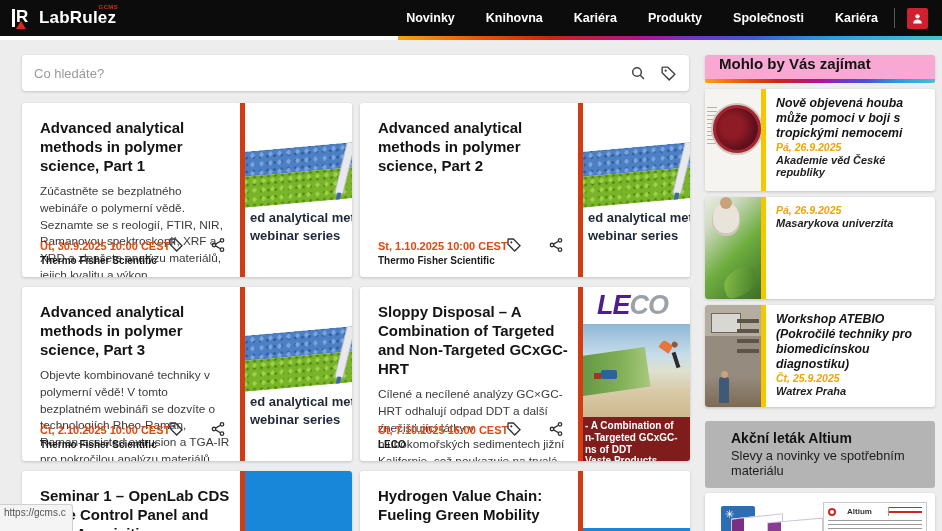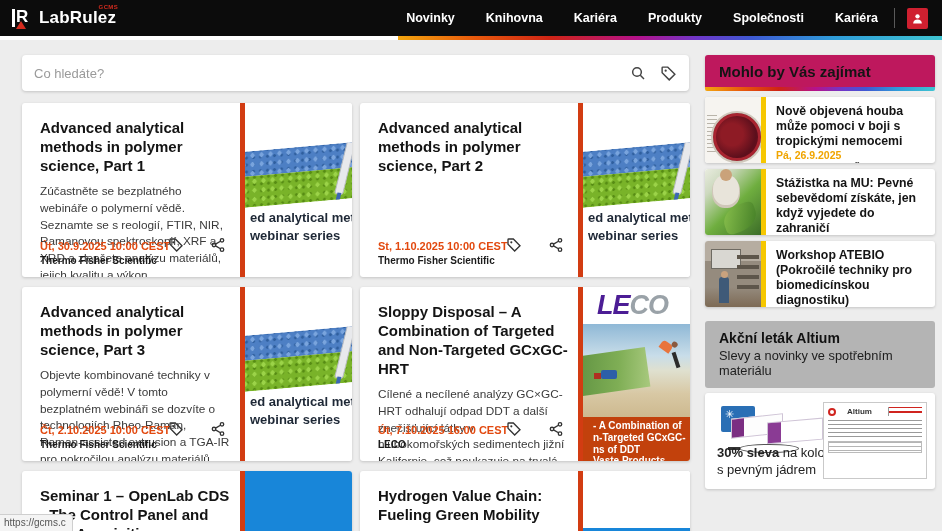--- a/index.html
+++ b/index.html
@@ -68,35 +68,35 @@
   .leco-logo { font-size:27px; font-weight:800; font-style:italic; letter-spacing:-1px; white-space:nowrap; }
   .leco-logo .le { color:#4c1d95; } .leco-logo .co { color:#9aa2a8; }
   .leco-photo { height:93px; position:relative;
     background:linear-gradient(180deg,#8fb8d6 0%,#c8dde9 34%,#dfe0cf 50%,#d8c8a4 75%,#cdb98f 100%); overflow:hidden; }
   .leco-field { position:absolute; left:-10px; top:28px; width:75px; height:40px; background:linear-gradient(100deg,#5d9040 0%,#7fae55 60%,#a8c97e 100%); transform:rotate(-8deg); }
   .leco-tractor { position:absolute; left:18px; top:46px; width:16px; height:9px; background:#2d5fa8; border-radius:2px; }
   .leco-tractor::before { content:""; position:absolute; left:-7px; top:3px; width:7px; height:6px; background:#b03020; }
   .leco-person { position:absolute; right:18px; top:18px; width:12px; height:9px; background:#e8743c; border-radius:4px 4px 0 0; transform:rotate(35deg); }
   .leco-person::after { content:""; position:absolute; right:-3px; top:-5px; width:6px; height:6px; background:#8a5a40; border-radius:50%; }
   .leco-legs { position:absolute; right:12px; top:28px; width:4px; height:16px; background:#2b2b2b; transform:rotate(-18deg); }
-  .leco-band { position:absolute; left:0; right:0; bottom:0; top:130px; background:#c2410c; color:#fff;
-    font-size:10px; font-weight:bold; line-height:1.18; padding:3px 0 0 10px; white-space:nowrap; }
+  .leco-band { position:absolute; left:0; right:0; bottom:0; top:130px; background:#7f1d1d; color:#fff;
+    font-size:10px; font-weight:bold; line-height:1.18; padding:3px 0 0 2px; white-space:nowrap; }
   
   .thumb-blue { background:#1886d9; }
   .thumb-hydro-top { height:57px; background:#fff; }
   .thumb-hydro-band { position:absolute; left:0; right:0; top:57px; bottom:0; background:#1886d9; }
   
   .sidebar { position:absolute; left:705px; top:55px; width:230px; }
-  .reco-head { background:#be185d; border-radius:3px 3px 0 0; box-shadow:0 1px 3px rgba(0,0,0,.18);
-    padding:8px 14px 7px; font-size:15px; font-weight:bold; color:#141414; }
+  .reco-head { background:#f9a8d4; border-radius:3px 3px 0 0; box-shadow:0 1px 3px rgba(0,0,0,.18);
+    padding:0 14px 7px; font-size:15px; font-weight:bold; color:#141414; }
   .reco-stripe { height:4px; border-radius:0 0 2px 2px;
     background:linear-gradient(90deg,#f3a60f 0%,#e85a0c 16%,#cf2415 32%,#b5128b 48%,#6f37c9 60%,#3e59d3 70%,#2f9cd9 84%,#3fc4d1 100%);
     margin-bottom:6px; }
   .side-item { background:#fff; border-radius:3px; box-shadow:0 1px 3px rgba(0,0,0,.18);
-    height:66px; display:flex; overflow:hidden; margin-bottom:6px; cursor:pointer; }
+    height:102px; display:flex; overflow:hidden; margin-bottom:6px; cursor:pointer;font-style:italic; }
   .si-thumb { width:56px; min-width:56px; position:relative; overflow:hidden; }
   .si-bar { width:5px; min-width:5px; background:#f6c700; }
   .si-body { padding:7px 8px 6px 10px; overflow:hidden; }
   .si-title { font-size:12.3px; font-weight:bold; color:#141414; line-height:1.22; }
   .si-date { font-size:10.5px; font-weight:bold; color:#f0a500; }
   .si-source { font-size:11px; font-weight:bold; color:#222; margin-top:1px; }
   
   .thumb-petri { background:#f6f4f0; }
   .petri { position:absolute; left:6px; top:14px; width:52px; height:52px; border-radius:50%;
     background:radial-gradient(circle at 40% 45%,#8e1b25 0 28%,#5c0f1c 60%,#7a1020 100%);
@@ -110,21 +110,21 @@
   .plant-leaf { position:absolute; right:4px; bottom:4px; width:34px; height:26px; border-radius:60% 20% 60% 20%;
     background:linear-gradient(120deg,#8cc34e,#3f7a24); transform:rotate(-20deg); }
   .thumb-class { background:linear-gradient(180deg,#b6ada1 0 30%,#958b7e 30% 70%,#7d6a55 100%); }
   .class-board { position:absolute; left:6px; top:8px; width:30px; height:20px; background:#d9d7d2; border:1px solid #6e6a62; }
   .class-person { position:absolute; left:14px; bottom:4px; width:10px; height:26px; background:#3f5a78; border-radius:3px 3px 0 0; }
   .class-person::after { content:""; position:absolute; left:2px; top:-6px; width:7px; height:7px; border-radius:50%; background:#c9a27e; }
   .class-rows { position:absolute; right:2px; top:14px; width:22px; height:40px;
     background:repeating-linear-gradient(#5d554a 0 4px,transparent 4px 10px); }
   
   .promo { margin-top:14px; }
-  .promo-head { background:#b4b4b4; border-radius:3px; padding:9px 14px 10px; }
+  .promo-head { background:#b4b4b4; border-radius:3px; padding:9px 26px 10px; }
   .promo-title { font-size:14px; font-weight:bold; color:#111; }
   .promo-sub { font-size:12.8px; color:#1d1d1d; margin-top:2px; }
   .promo-body { margin-top:5px; background:#fff; border-radius:3px; box-shadow:0 1px 3px rgba(0,0,0,.18);
     display:flex; padding:9px 8px 10px 10px; height:96px; cursor:pointer; }
   .promo-left { flex:1; position:relative; }
   .prod-art { position:relative; height:52px; }
   .prod-blue { position:absolute; left:6px; top:4px; width:34px; height:26px; background:#2a6fb5; border-radius:2px; }
   .prod-blue::after { content:"✳"; position:absolute; left:4px; top:2px; color:#fff; font-size:11px; }
   .prod-box1 { position:absolute; left:16px; top:14px; width:52px; height:20px; background:#fdfdfd; border:1px solid #cfc4d6; transform:skewY(-6deg); }
   .prod-box1::before { content:""; position:absolute; left:0; top:0; bottom:0; width:12px; background:#7b2e82; }
@@ -142,21 +142,21 @@
     background:repeating-linear-gradient(#d0241f 0 1.5px,transparent 1.5px 4.5px); border-left:1px solid #999; padding-left:2px; }
   .flyer-offer-row { display:flex; align-items:center; margin-top:3px; }
   .flyer-offer { font-size:24px; font-weight:800; font-style:italic; color:#d0241f; letter-spacing:-1px; }
   .flyer-circle { width:30px; height:26px; border:3px solid #d0241f; border-radius:45% 45% 45% 45%; margin-left:2px; position:relative; }
   .flyer-circle::before { content:""; position:absolute; left:4px; top:3px; width:16px; height:5px; background:#2a4fa0; }
   .flyer-circle::after { content:""; position:absolute; left:8px; top:11px; width:9px; height:8px; background:#b5441e; }
   .flyer-text { margin-top:4px; height:18px; background:repeating-linear-gradient(#9a9a9a 0 1px,transparent 1px 4px); }
   .flyer-box { margin-top:3px; height:12px; border:1px solid #bbb; background:repeating-linear-gradient(#b5b5b5 0 1px,transparent 1px 4px); }
   
   .statusbar { position:absolute; left:0; bottom:0; background:#f4f4f4; border:1px solid #cfcfcf; border-left:none; border-bottom:none;
-    font-size:10px; color:#555; padding:2px 6px 3px 4px; border-radius:0 3px 0 0; z-index:5; }
+    font-size:10px; color:#555; padding:2px 6px 13px 4px; border-radius:0 3px 0 0; z-index:5; }
   svg { display:block; }
 </style>
 </head>
 <body>
 
 <div class="header">
   <div class="logo">
     <span class="logo-mark">
       <span class="logo-bar"></span>
         <span class="logo-r">R</span>
@@ -397,21 +397,20 @@
     </div>
   </div>
 
   <div class="side-item">
     <div class="si-thumb thumb-plants">
         <div class="plant-person"></div>
         <div class="plant-leaf"></div>
       </div>
     <div class="si-bar"></div>
     <div class="si-body">
-      <div class="si-title">Stážistka na MU: Pevné sebevědomí získáte, jen když vyjedete do zahraničí</div>
       <div class="si-date">Pá, 26.9.2025</div>
       <div class="si-source">Masarykova univerzita</div>
     </div>
   </div>
 
   <div class="side-item">
     <div class="si-thumb thumb-class">
         <div class="class-board"></div>
         <div class="class-rows"></div>
         <div class="class-person"></div>

